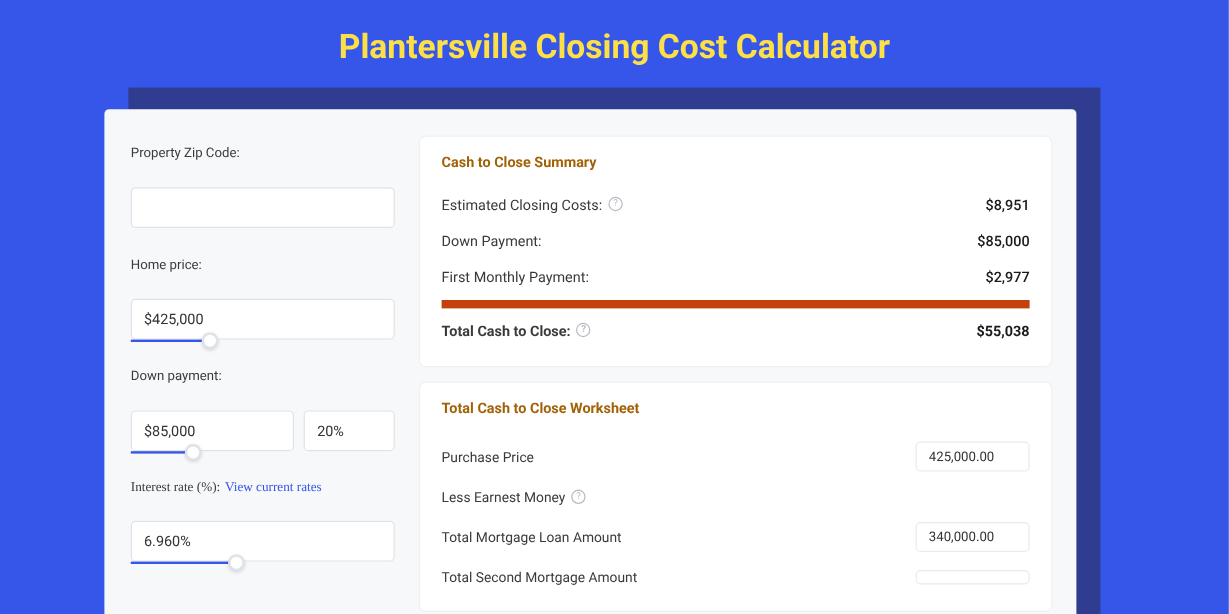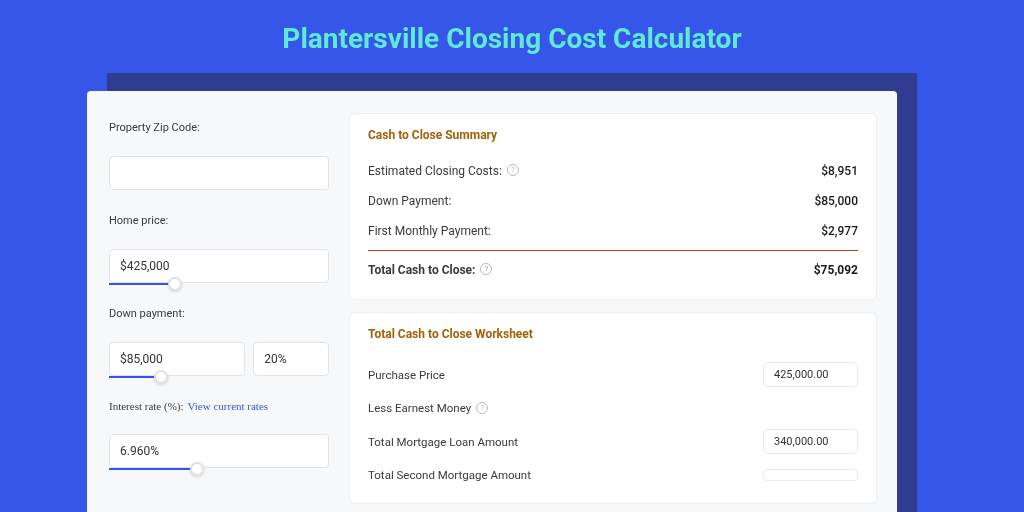--- a/index.html
+++ b/index.html
@@ -8,21 +8,21 @@
       box-sizing: border-box;
     }
     body {
       font-family: -apple-system, BlinkMacSystemFont, "Segoe UI", Roboto, Helvetica, Arial, sans-serif;
       background: #3556E8;
       width: 1024px;
       height: 512px;
       overflow: hidden;
     }
     .page-title {
-      color: #5eead4;
+      color: #fde047;
       font-size: 28px;
       font-weight: 700;
       text-align: center;
       padding: 22px 0 18px 0;
     }
     .shadow-box {
       background: #2f3c8f;
       margin: 0 auto;
       width: 810px;
       height: 450px;
@@ -137,21 +137,21 @@
       color: #a16207;
       margin-bottom: 14px;
     }
     .summary-row {
       display: flex;
       justify-content: space-between;
       align-items: center;
       padding: 8px 0;
     }
     .summary-row.total {
-      border-top: 1px solid #c2410c;
+      border-top: 7px solid #c2410c;
       margin-top: 4px;
       padding-top: 12px;
     }
     .summary-label {
       font-size: 12px;
       color: #3a3a3a;
       display: flex;
       gap: 5px;
     }
     .summary-value {
@@ -281,21 +281,21 @@
                 <span>First Monthly Payment:</span>
               </span>
               <span class="summary-value">$2,977</span>
             </div>
           </div>
         <div class="summary-row total">
           <span class="summary-label">
             <span>Total Cash to Close:</span>
             <span class="help-icon">?</span>
           </span>
-          <span class="summary-value">$75,092</span>
+          <span class="summary-value">$55,038</span>
         </div>
       </div>
 
       <div class="worksheet-card">
         <div class="card-title">Total Cash to Close Worksheet</div>
         <div id="worksheet-rows">
             <div class="worksheet-row">
               <span class="worksheet-label">
                 <span>Purchase Price</span>
               </span>

